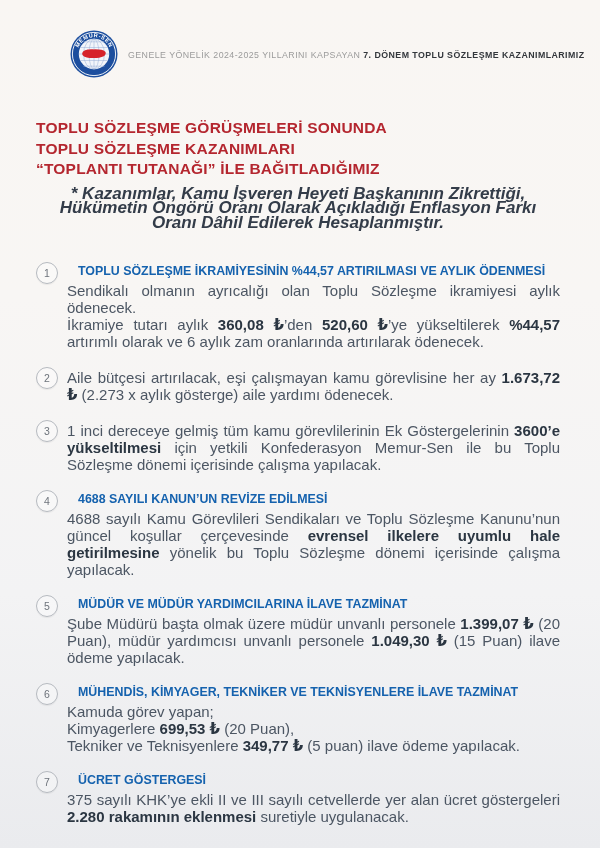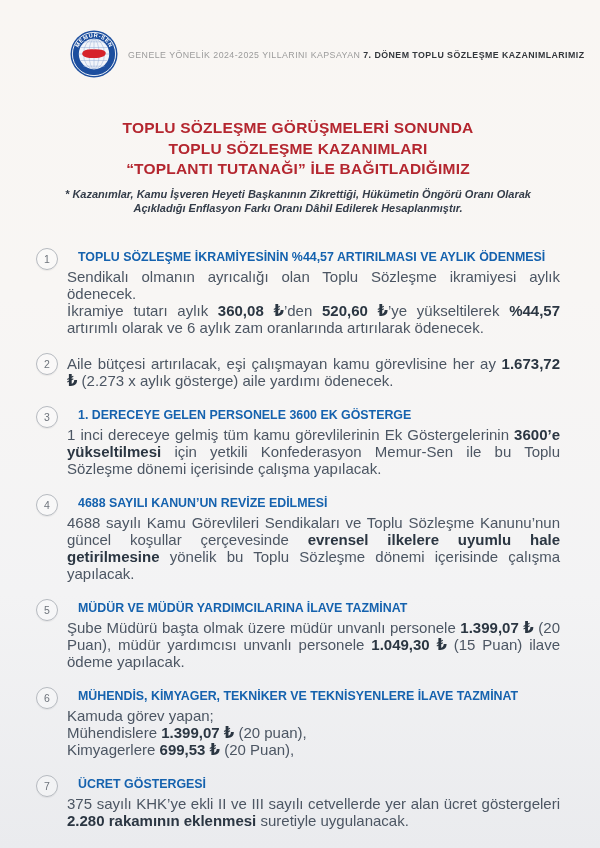--- a/index.html
+++ b/index.html
@@ -12,27 +12,27 @@
     background:linear-gradient(180deg,#f9f6f3 0%,#f8f6f4 35%,#f3f3f4 70%,#eaebee 100%);
     padding:30px 40px 0 36px;
   }
   
   .header { display:flex; align-items:center; gap:10px; height:48px; margin-left:34px; }
   .logo { width:48px; height:48px; flex:none; }
   .kicker { font-size:8.8px; letter-spacing:.45px; white-space:nowrap; padding-top:2px; }
   .kicker .reg { color:#9b9b9b;margin-top:28px; }
   .kicker .bold { color:#33373c; font-weight:bold; }
   
-  .title-block { margin-top:40px; text-align:center; }
+  .title-block { margin-top:40px; text-align:left; }
   .title-line {
     color:#b4262f; font-weight:bold; font-size:15.5px; line-height:20.5px; letter-spacing:.2px;
   }
   .note {
     margin:7px auto 0; max-width:478px; text-align:center;
-    font-style:italic; font-weight:bold; font-size:11px; line-height:14.5px; color:#333c49;
+    font-style:italic; font-weight:bold; font-size:17px; line-height:14.5px; color:#333c49;
   }
   
   .items { margin-top:34px; }
   .item { display:flex; gap:9px; margin-bottom:19px; }
   .num {
     flex:none; width:20px; height:20px; margin-top:-2px;
     border:1.4px solid #b6bac0; border-radius:50%;
     display:flex; align-items:center; justify-content:center;
     font-size:10.5px; color:#6d737b; background:rgba(255,255,255,.35);
     box-shadow:0 1px 1px rgba(0,0,0,.06);
@@ -101,21 +101,20 @@
       <div class="item-content">
         <div class="item-body">
             <div class="para"><span>Aile bütçesi artırılacak, eşi çalışmayan kamu görevlisine her ay </span><b>1.673,72 ₺</b><span> (2.273 x aylık gösterge) aile yardımı ödenecek.</span></div>
           </div>
       </div>
     </div>
 
     <div class="item">
       <div class="num">3</div>
       <div class="item-content">
-        <h2 class="item-heading">1. DERECEYE GELEN PERSONELE 3600 EK GÖSTERGE</h2>
         <div class="item-body">
             <div class="para"><span>1 inci dereceye gelmiş tüm kamu görevlilerinin Ek Göstergelerinin </span><b>3600’e yükseltilmesi</b><span> için yetkili Konfederasyon Memur-Sen ile bu Toplu Sözleşme dönemi içerisinde çalışma yapılacak.</span></div>
           </div>
       </div>
     </div>
 
     <div class="item">
       <div class="num">4</div>
       <div class="item-content">
         <h2 class="item-heading">4688 SAYILI KANUN’UN REVİZE EDİLMESİ</h2>
@@ -134,22 +133,22 @@
           </div>
       </div>
     </div>
 
     <div class="item">
       <div class="num">6</div>
       <div class="item-content">
         <h2 class="item-heading">MÜHENDİS, KİMYAGER, TEKNİKER VE TEKNİSYENLERE İLAVE TAZMİNAT</h2>
         <div class="item-body">
             <div class="para"><span>Kamuda görev yapan;</span></div>
-            <div class="para"><span>Mühendislere </span><b>1.399,07 ₺</b><span> (20 puan),</span></div>
             <div class="para"><span>Kimyagerlere </span><b>699,53 ₺</b><span> (20 Puan),</span></div>
+            <div class="para"><span>Tekniker ve Teknisyenlere </span><b>349,77 ₺</b><span> (5 puan) ilave ödeme yapılacak.</span></div>
           </div>
       </div>
     </div>
 
     <div class="item">
       <div class="num">7</div>
       <div class="item-content">
         <h2 class="item-heading">ÜCRET GÖSTERGESİ</h2>
         <div class="item-body">
             <div class="para"><span>375 sayılı KHK’ye ekli II ve III sayılı cetvellerde yer alan ücret göstergeleri </span><b>2.280 rakamının eklenmesi</b><span> suretiyle uygulanacak.</span></div>

